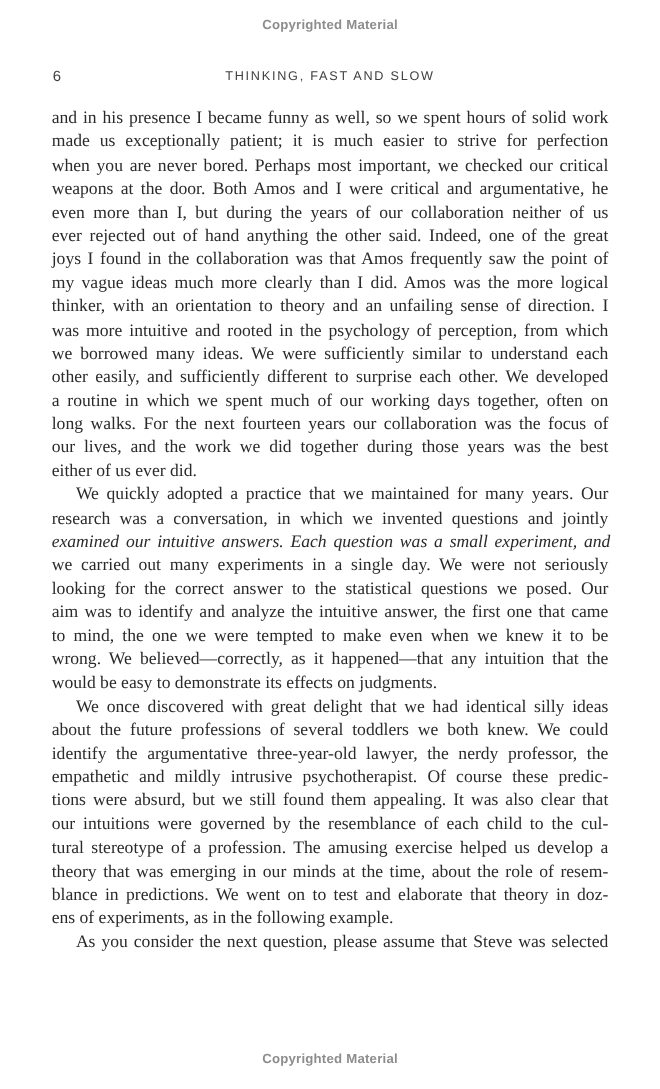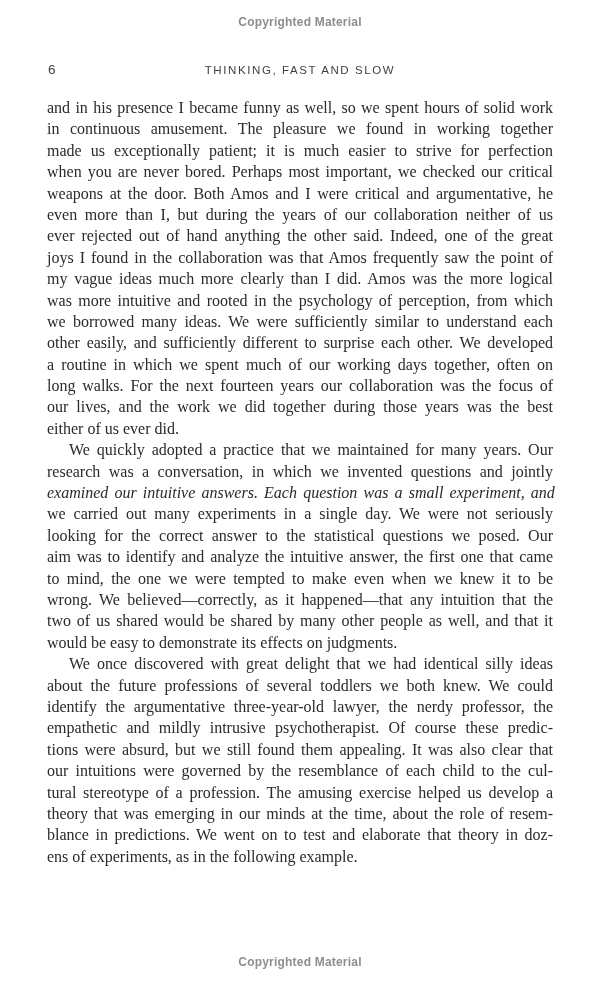--- a/index.html
+++ b/index.html
@@ -62,58 +62,58 @@
   <div class="copyright top">Copyrighted Material</div>
 
   <div class="page-header">
     <span class="pagenum">6</span>
     <span class="running">THINKING, FAST AND SLOW</span>
   </div>
 
   <div class="body-text">
       <div class="para">
         <div class="line"><span style="word-spacing: 1.32604px;">and in his presence I became funny as well, so we spent hours of solid work</span></div>
-        <div class="line"><span style="word-spacing: 6.48785px;">in continuous amusement. The pleasure we found in working together</span></div>
         <div class="line"><span style="word-spacing: 5.00284px;">made us exceptionally patient; it is much easier to strive for perfection</span></div>
         <div class="line"><span style="word-spacing: 2.09659px;">when you are never bored. Perhaps most important, we checked our critical</span></div>
         <div class="line"><span style="word-spacing: 2.72135px;">weapons at the door. Both Amos and I were critical and argumentative, he</span></div>
         <div class="line"><span style="word-spacing: 3.65144px;">even more than I, but during the years of our collaboration neither of us</span></div>
         <div class="line"><span style="word-spacing: 2.86899px;">ever rejected out of hand anything the other said. Indeed, one of the great</span></div>
         <div class="line"><span style="word-spacing: 1.97236px;">joys I found in the collaboration was that Amos frequently saw the point of</span></div>
         <div class="line"><span style="word-spacing: 2.69351px;">my vague ideas much more clearly than I did. Amos was the more logical</span></div>
+        <div class="line"><span style="word-spacing: 2.7487px;">thinker, with an orientation to theory and an unfailing sense of direction. I</span></div>
         <div class="line"><span style="word-spacing: 2.37358px;">was more intuitive and rooted in the psychology of perception, from which</span></div>
         <div class="line"><span style="word-spacing: 3.29219px;">we borrowed many ideas. We were sufficiently similar to understand each</span></div>
         <div class="line"><span style="word-spacing: 2.75937px;">other easily, and sufficiently different to surprise each other. We developed</span></div>
         <div class="line"><span style="word-spacing: 3.08293px;">a routine in which we spent much of our working days together, often on</span></div>
         <div class="line"><span style="word-spacing: 2.80729px;">long walks. For the next fourteen years our collaboration was the focus of</span></div>
         <div class="line"><span style="word-spacing: 3.99159px;">our lives, and the work we did together during those years was the best</span></div>
         <div class="line last"><span>either of us ever did.</span></div>
       </div>
       <div class="para">
         <div class="line indent"><span style="word-spacing: 2.92045px;">We quickly adopted a practice that we maintained for many years. Our</span></div>
         <div class="line"><span style="word-spacing: 4.43438px;">research was a conversation, in which we invented questions and jointly</span></div>
         <div class="line"><span style="word-spacing: 2.16875px; font-style: italic;">examined our intuitive answers. Each question was a small experiment, and</span></div>
         <div class="line"><span style="word-spacing: 3.91536px;">we carried out many experiments in a single day. We were not seriously</span></div>
         <div class="line"><span style="word-spacing: 4.31392px;">looking for the correct answer to the statistical questions we posed. Our</span></div>
         <div class="line"><span style="word-spacing: 1.78846px;">aim was to identify and analyze the intuitive answer, the first one that came</span></div>
         <div class="line"><span style="word-spacing: 3.40208px;">to mind, the one we were tempted to make even when we knew it to be</span></div>
         <div class="line"><span style="word-spacing: 3.34375px;">wrong. We believed—correctly, as it happened—that any intuition that the</span></div>
-        <div class="line"><span style="word-spacing: 1.85938px;">two of us shared would be shared by many other people as well, and that it</span></div>
         <div class="line last"><span>would be easy to demonstrate its effects on judgments.</span></div>
       </div>
       <div class="para">
         <div class="line indent"><span style="word-spacing: 3.03977px; text-align: right;">We once discovered with great delight that we had identical silly ideas</span></div>
         <div class="line"><span style="word-spacing: 4.06676px;">about the future professions of several toddlers we both knew. We could</span></div>
         <div class="line"><span style="word-spacing: 4.73242px;">identify the argumentative three-year-old lawyer, the nerdy professor, the</span></div>
         <div class="line"><span style="word-spacing: 5.21094px;">empathetic and mildly intrusive psychotherapist. Of course these predic-</span></div>
         <div class="line"><span style="word-spacing: 2.38582px;">tions were absurd, but we still found them appealing. It was also clear that</span></div>
         <div class="line"><span style="word-spacing: 3.21745px;">our intuitions were governed by the resemblance of each child to the cul-</span></div>
         <div class="line"><span style="word-spacing: 2.72727px;">tural stereotype of a profession. The amusing exercise helped us develop a</span></div>
         <div class="line"><span style="word-spacing: 1.91853px;">theory that was emerging in our minds at the time, about the role of resem-</span></div>
         <div class="line"><span style="word-spacing: 2.68029px;">blance in predictions. We went on to test and elaborate that theory in doz-</span></div>
         <div class="line last"><span>ens of experiments, as in the following example.</span></div>
       </div>
       <div class="para">
+        <div class="line indent"><span style="word-spacing: 1.42472px;">As you consider the next question, please assume that Steve was selected</span></div>
       </div>
     </div>
 
   <div class="copyright bottom">Copyrighted Material</div>
 </div>
 
 </body></html>

